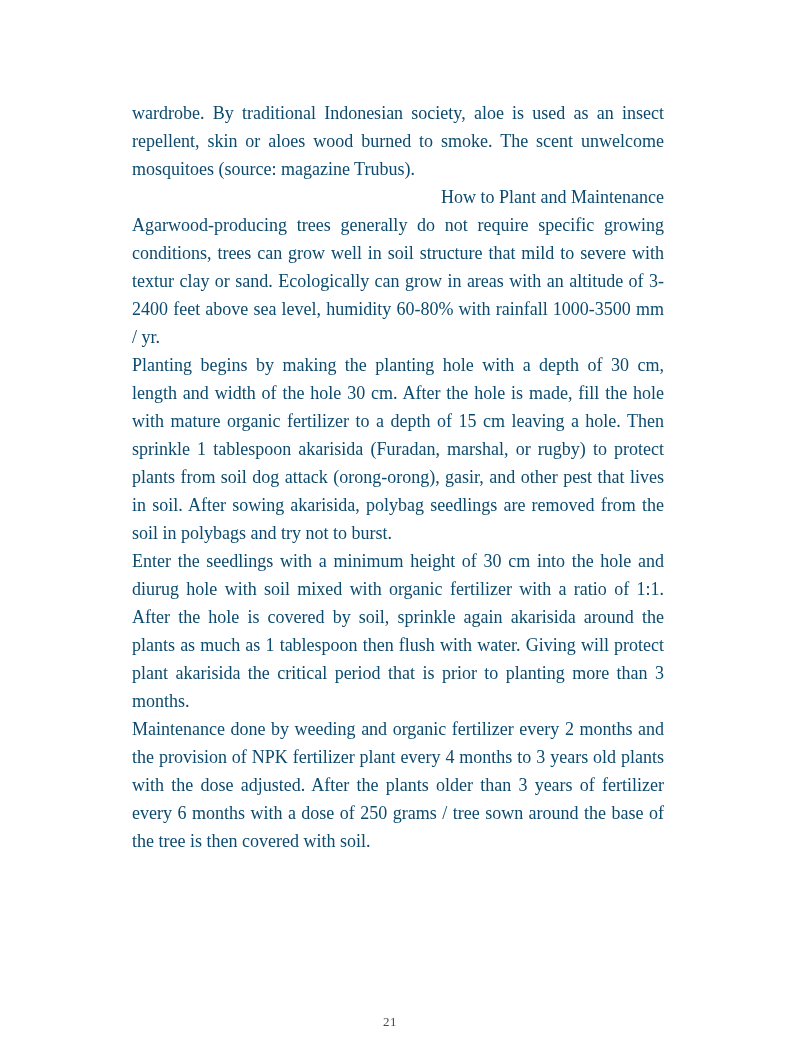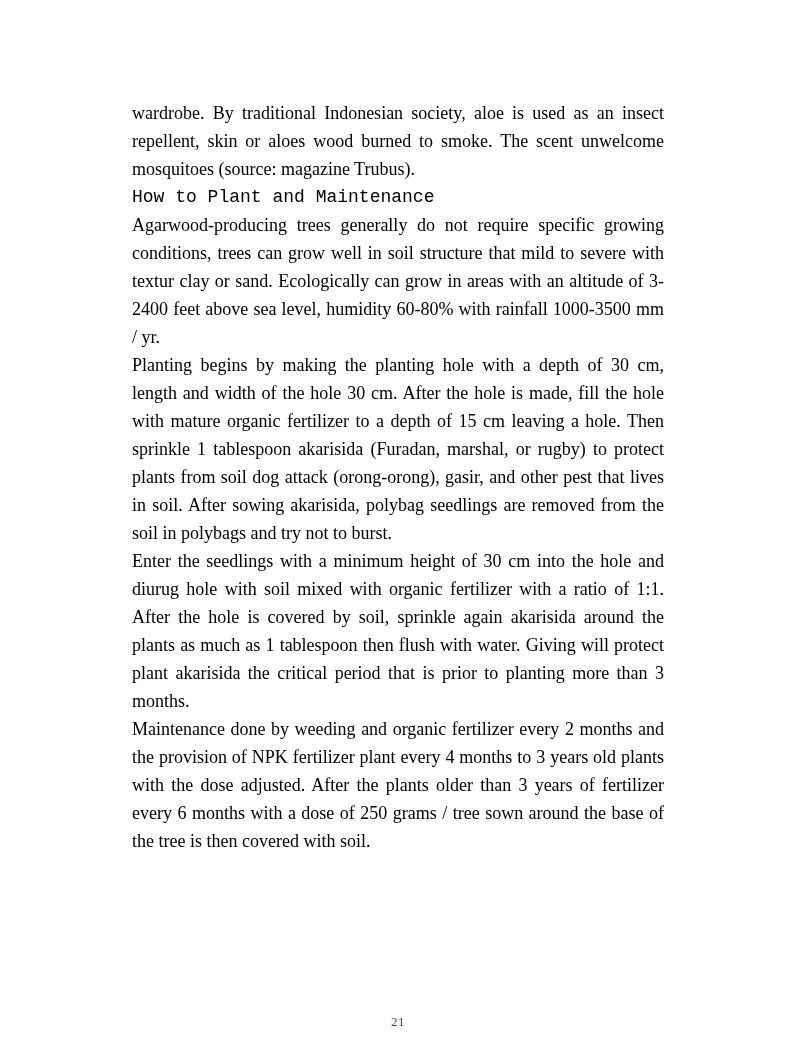--- a/index.html
+++ b/index.html
@@ -17,37 +17,36 @@
     width: 795px;
     height: 1063px;
     background: #ffffff;
     overflow: hidden;
   }
   .content {
     position: absolute;
     left: 132px;
     top: 99px;
     width: 532px;
-    color: #000000;
+    color: #0c4a6e;
     font-size: 18px;
     line-height: 28px;
   }
   .content p {
     margin: 0;
     padding: 0;
     text-align: justify;
     text-justify: inter-word;
   }
   .content p.heading {
-    text-align: left;
-    font-family: Liberation Mono, monospace;
+    text-align: right;
   }
   .page-number {
     position: absolute;
-    left: 132px;
+    left: 124px;
     width: 532px;
     top: 1014px;
     text-align: center;
     font-size: 13px;
     color: #4a4a4a;
     letter-spacing: 0.5px;
   }
 </style>
 </head>
 <body>

